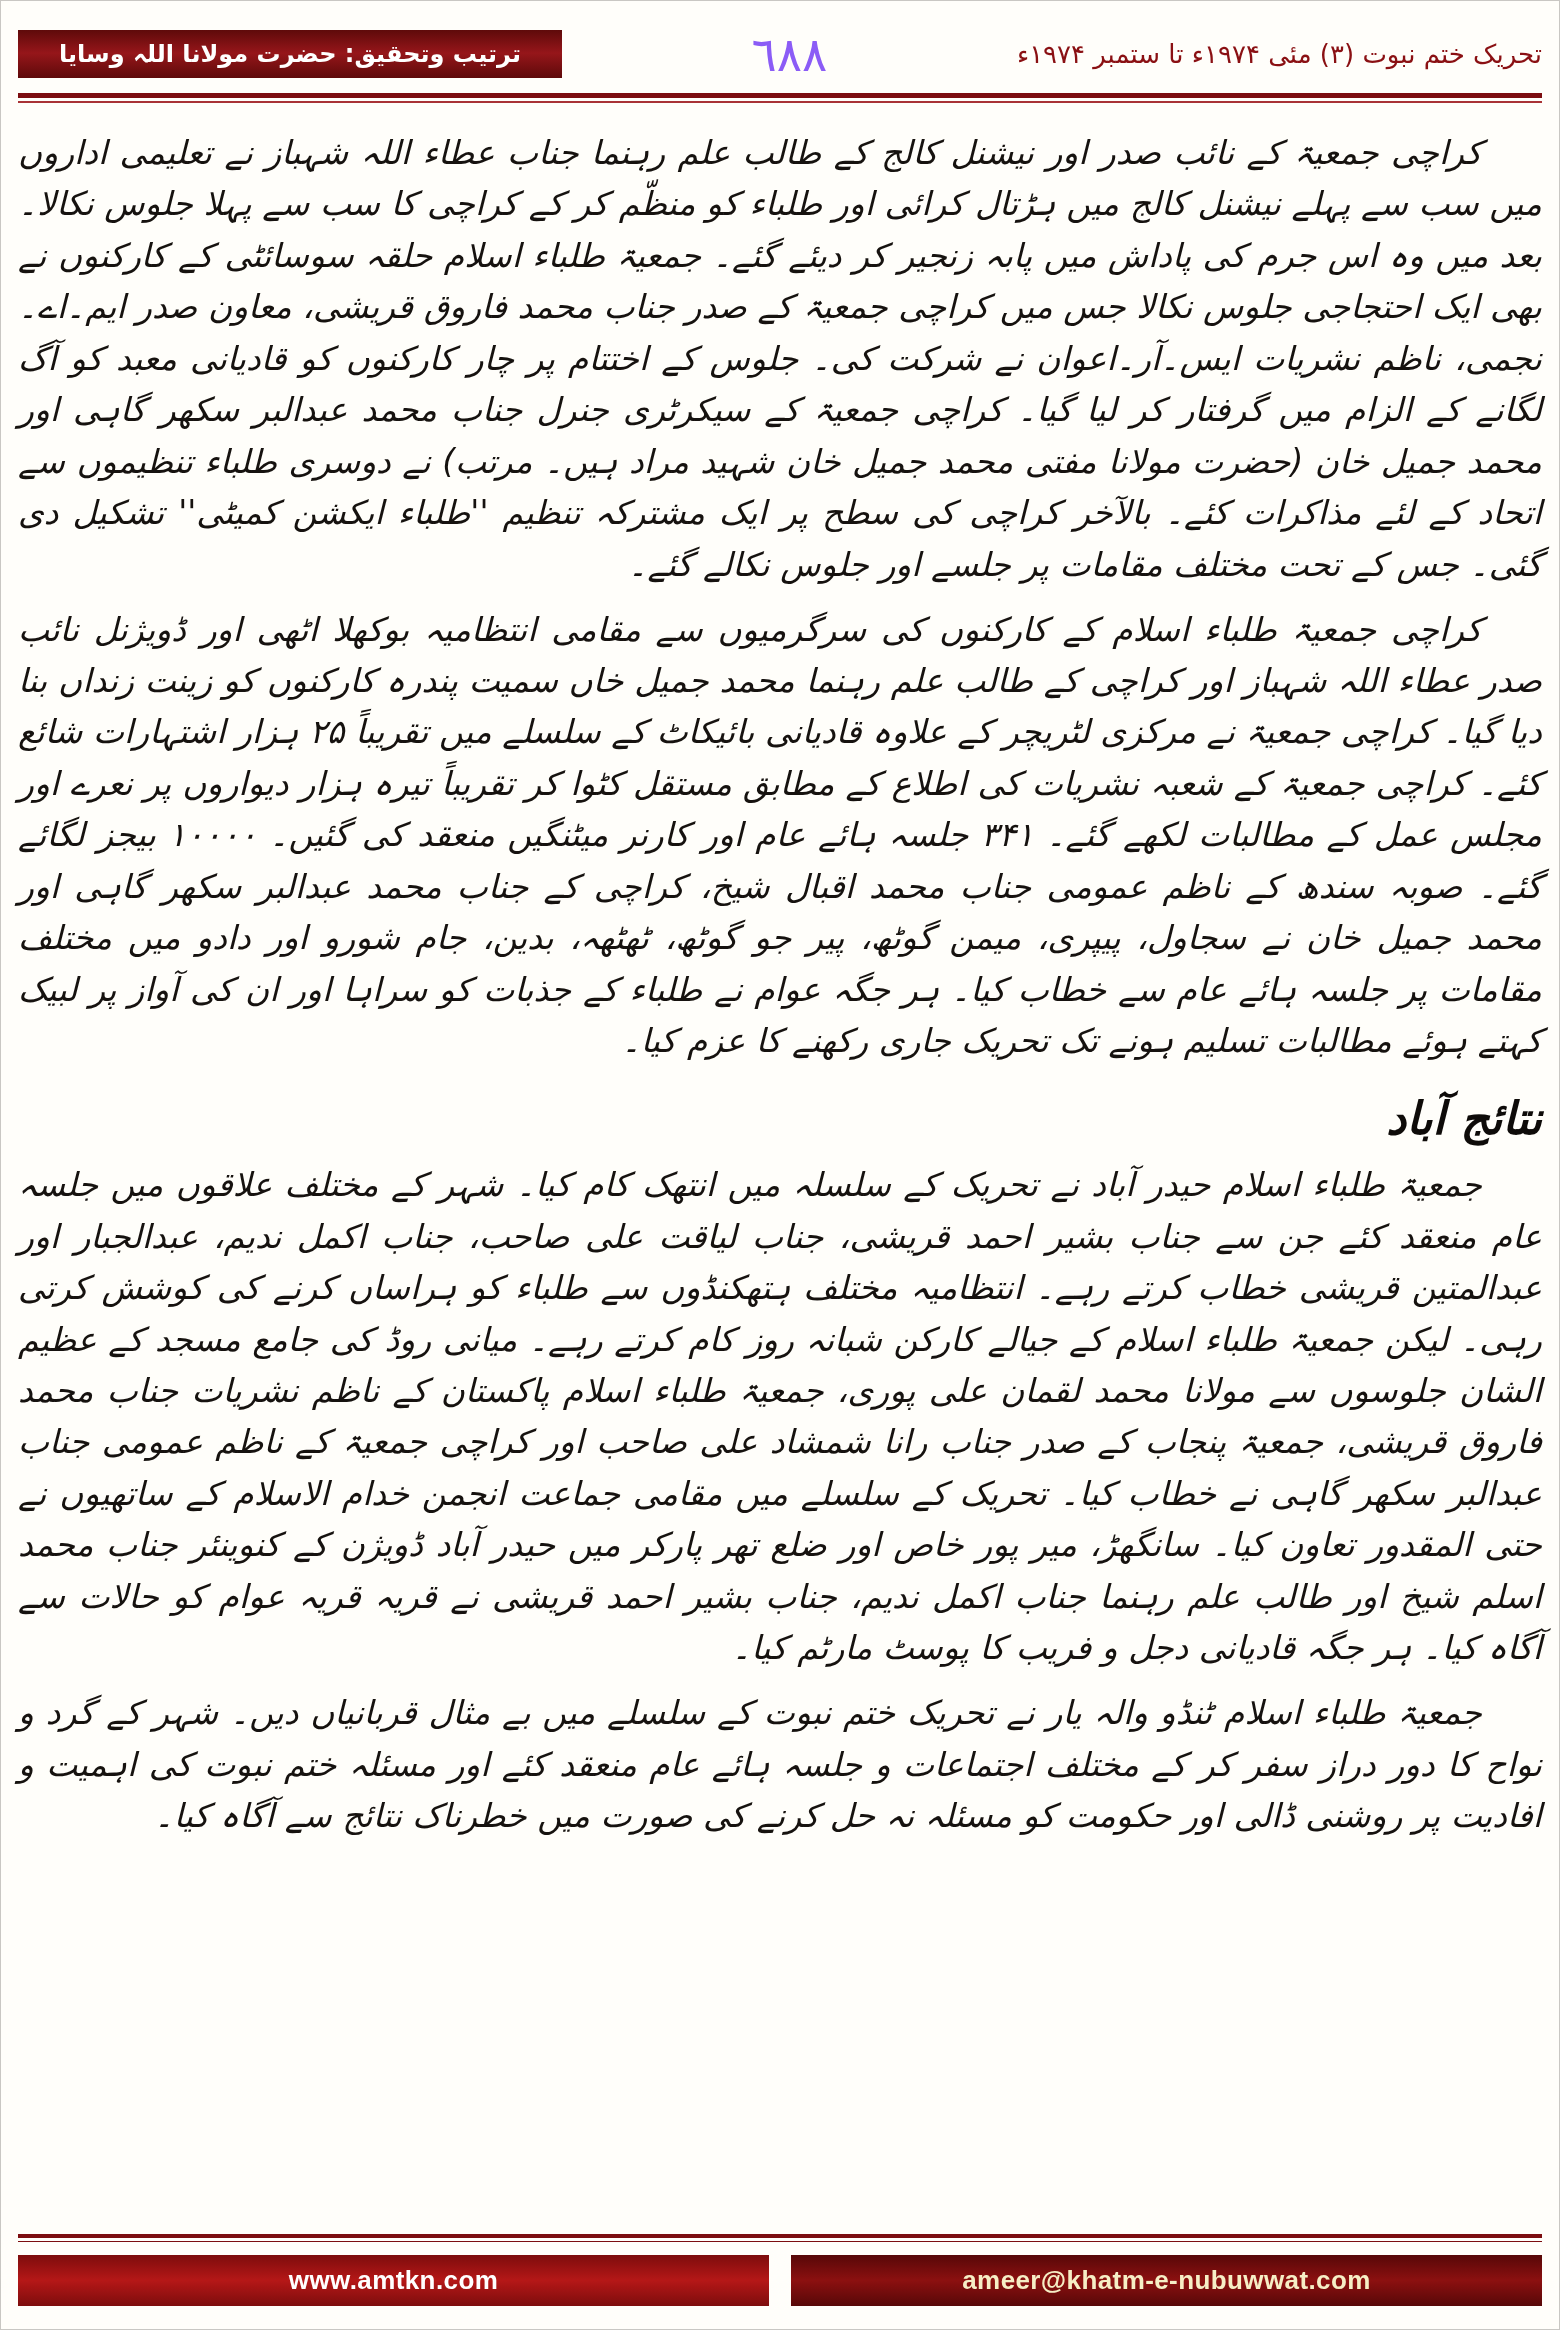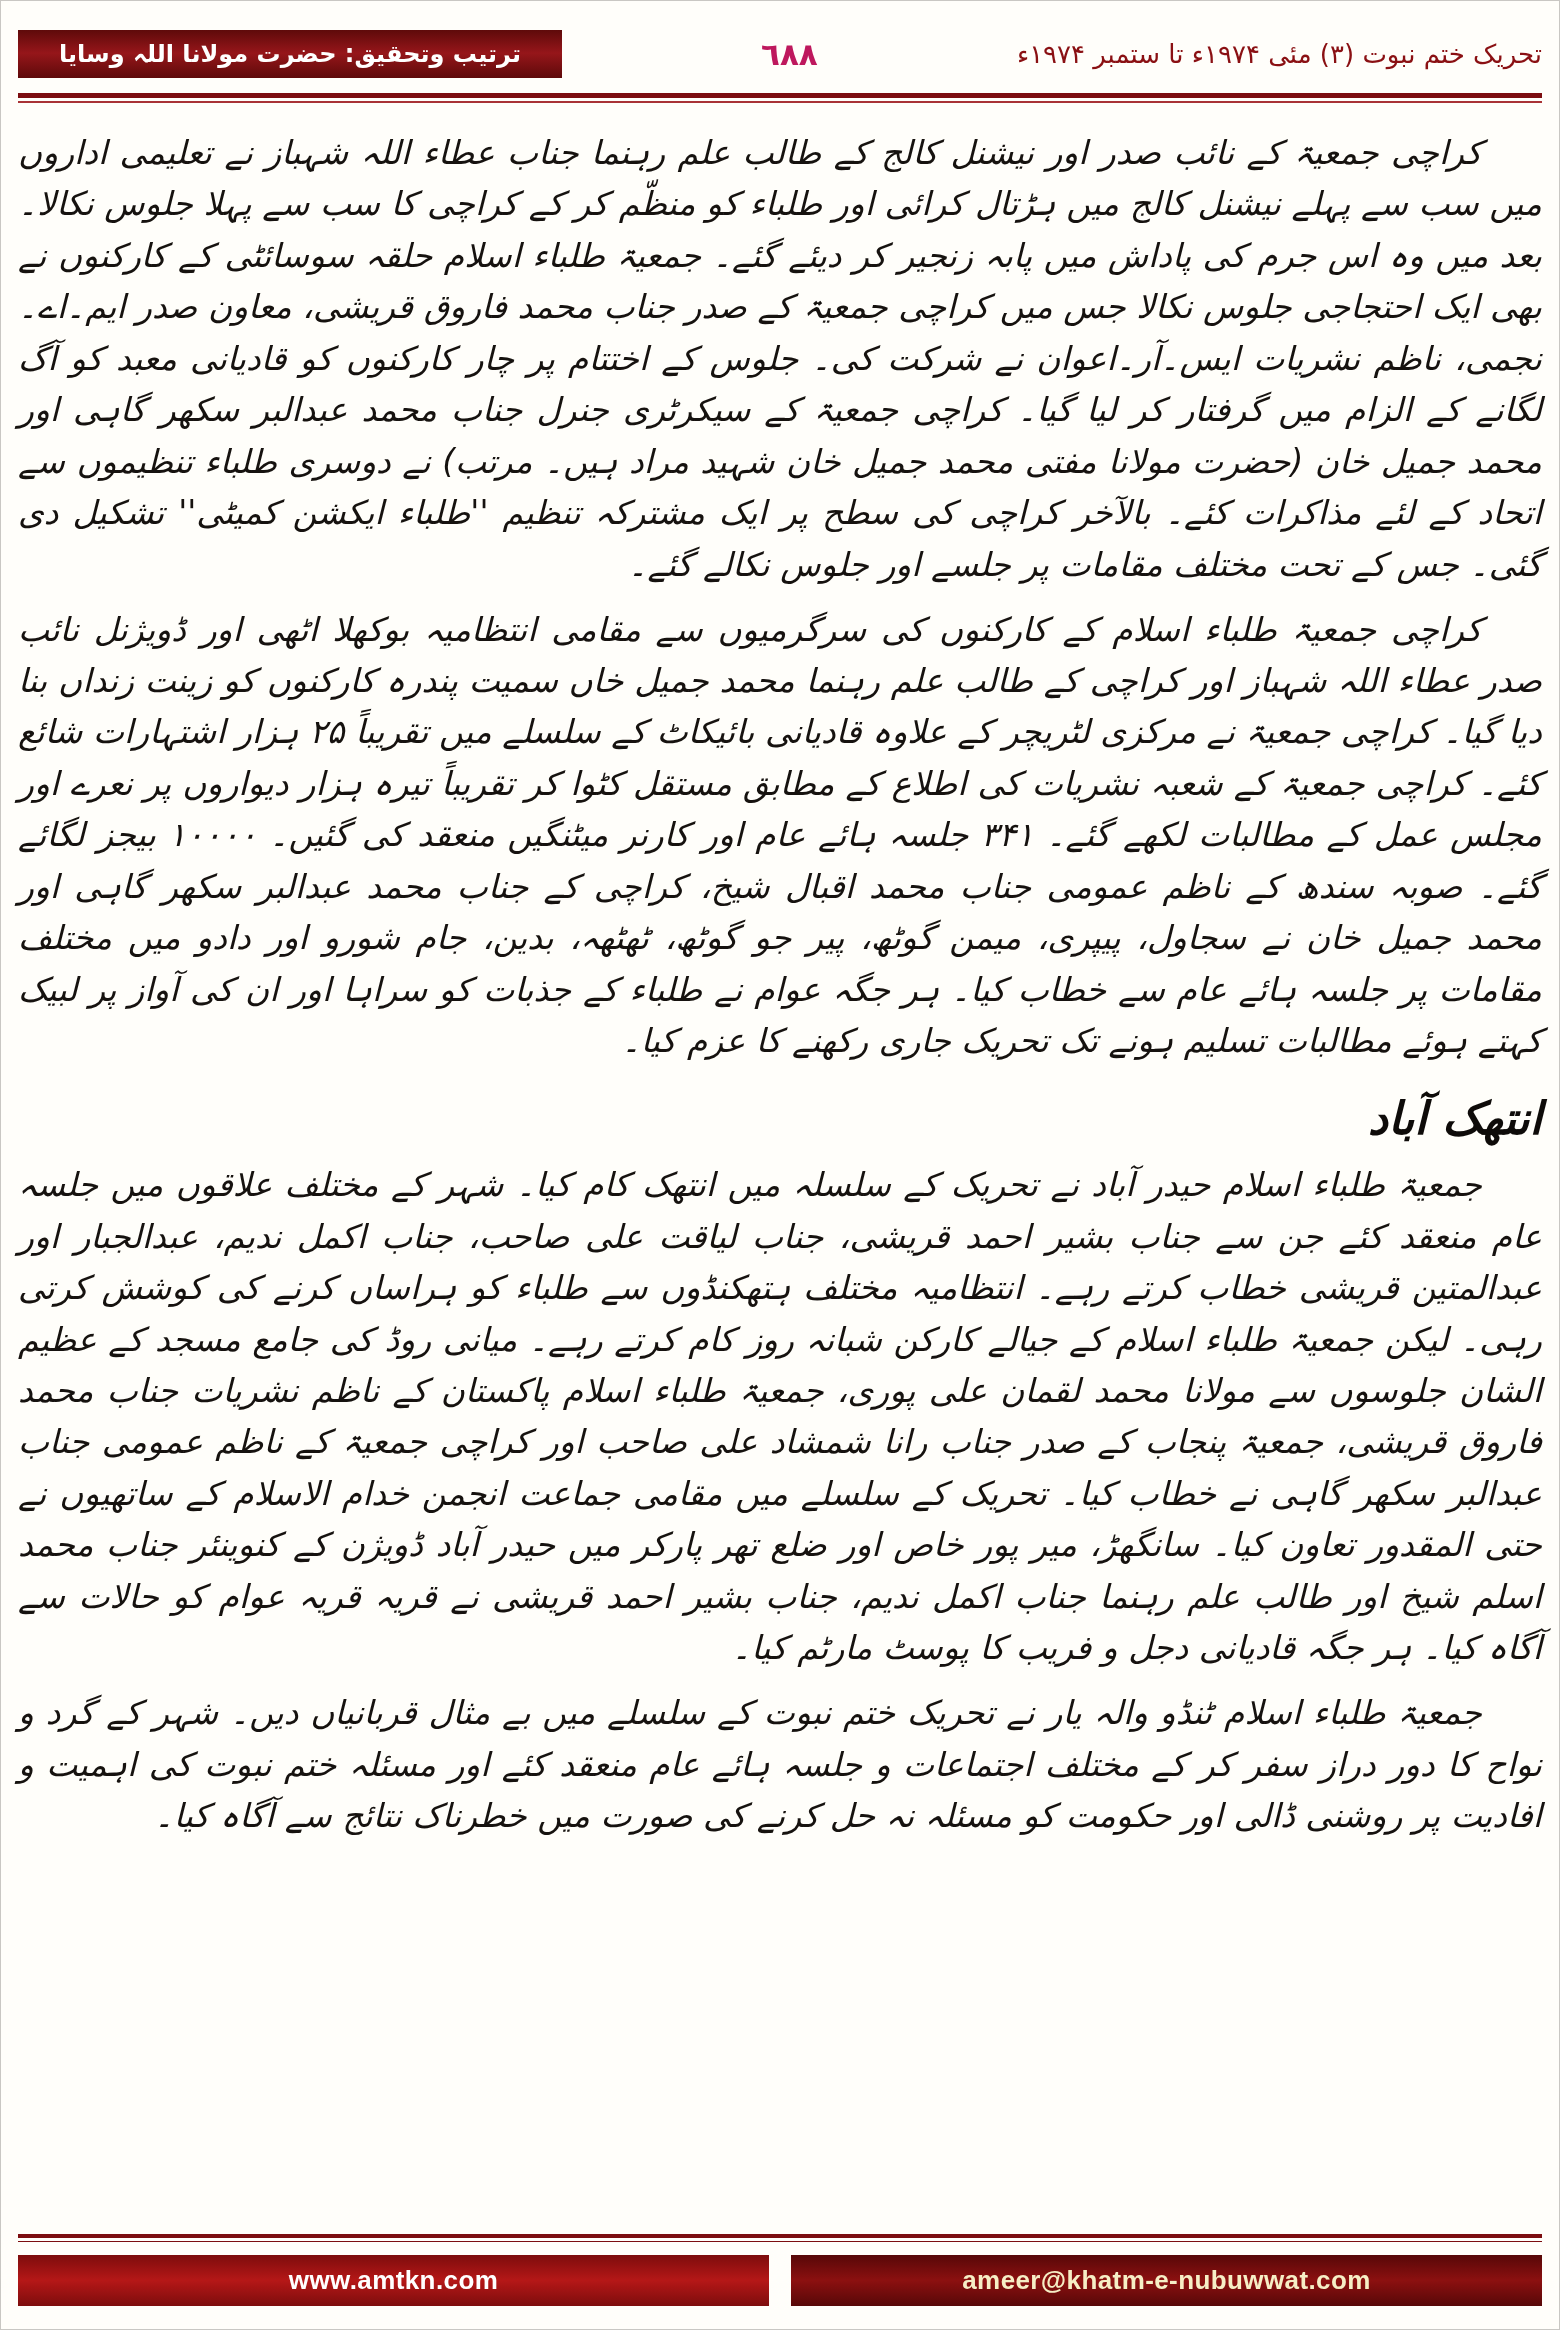--- a/index.html
+++ b/index.html
@@ -24,23 +24,23 @@
     align-items: center;
     min-height: 62px;
   }
   .header-title {
     color: #8a1013;
     font-weight: normal;
     font-size: 26px;
     white-space: nowrap;
   }
   .page-number {
-    font-size: 31px;
-    font-weight: bold;
-    color: #be185d;
+    font-size: 47px;
+    font-weight: normal;
+    color: #8b5cf6;
     line-height: 1;
     padding: 0 25px;
   }
   .credits-box {
     background: linear-gradient(180deg, #5e0a0a 0%, #96161a 48%, #5e0a0a 100%);
     color: #ffffff;
     font-weight: bold;
     font-size: 24px;
     padding: 10px 41px;
     white-space: nowrap;
@@ -116,21 +116,21 @@
     <div class="header-title">تحریک ختم نبوت (۳) مئی ۱۹۷۴ء تا ستمبر ۱۹۷۴ء</div>
     <div class="page-number">٦٨٨</div>
     <div class="credits-box">ترتیب وتحقیق: حضرت مولانا اللہ وسایا</div>
   </div>
 
   <div class="header-rule"></div>
 
   <div class="content">
     <p class="para">کراچی جمعیۃ کے نائب صدر اور نیشنل کالج کے طالب علم رہنما جناب عطاء اللہ شہباز نے تعلیمی اداروں میں سب سے پہلے نیشنل کالج میں ہڑتال کرائی اور طلباء کو منظّم کر کے کراچی کا سب سے پہلا جلوس نکالا۔ بعد میں وہ اس جرم کی پاداش میں پابہ زنجیر کر دیئے گئے۔ جمعیۃ طلباء اسلام حلقہ سوسائٹی کے کارکنوں نے بھی ایک احتجاجی جلوس نکالا جس میں کراچی جمعیۃ کے صدر جناب محمد فاروق قریشی، معاون صدر ایم۔اے۔نجمی، ناظم نشریات ایس۔آر۔اعوان نے شرکت کی۔ جلوس کے اختتام پر چار کارکنوں کو قادیانی معبد کو آگ لگانے کے الزام میں گرفتار کر لیا گیا۔ کراچی جمعیۃ کے سیکرٹری جنرل جناب محمد عبدالبر سکھر گاہی اور محمد جمیل خان (حضرت مولانا مفتی محمد جمیل خان شہید مراد ہیں۔ مرتب) نے دوسری طلباء تنظیموں سے اتحاد کے لئے مذاکرات کئے۔ بالآخر کراچی کی سطح پر ایک مشترکہ تنظیم ''طلباء ایکشن کمیٹی'' تشکیل دی گئی۔ جس کے تحت مختلف مقامات پر جلسے اور جلوس نکالے گئے۔</p>
     <p class="para">کراچی جمعیۃ طلباء اسلام کے کارکنوں کی سرگرمیوں سے مقامی انتظامیہ بوکھلا اٹھی اور ڈویژنل نائب صدر عطاء اللہ شہباز اور کراچی کے طالب علم رہنما محمد جمیل خاں سمیت پندرہ کارکنوں کو زینت زنداں بنا دیا گیا۔ کراچی جمعیۃ نے مرکزی لٹریچر کے علاوہ قادیانی بائیکاٹ کے سلسلے میں تقریباً ۲۵ ہزار اشتہارات شائع کئے۔ کراچی جمعیۃ کے شعبہ نشریات کی اطلاع کے مطابق مستقل کٹوا کر تقریباً تیرہ ہزار دیواروں پر نعرے اور مجلس عمل کے مطالبات لکھے گئے۔ ۳۴۱ جلسہ ہائے عام اور کارنر میٹنگیں منعقد کی گئیں۔ ۱۰۰۰۰ بیجز لگائے گئے۔ صوبہ سندھ کے ناظم عمومی جناب محمد اقبال شیخ، کراچی کے جناب محمد عبدالبر سکھر گاہی اور محمد جمیل خان نے سجاول، پیپری، میمن گوٹھ، پیر جو گوٹھ، ٹھٹھہ، بدین، جام شورو اور دادو میں مختلف مقامات پر جلسہ ہائے عام سے خطاب کیا۔ ہر جگہ عوام نے طلباء کے جذبات کو سراہا اور ان کی آواز پر لبیک کہتے ہوئے مطالبات تسلیم ہونے تک تحریک جاری رکھنے کا عزم کیا۔</p>
-    <h2 class="section-heading">انتھک آباد</h2>
+    <h2 class="section-heading">نتائج آباد</h2>
     <p class="para">جمعیۃ طلباء اسلام حیدر آباد نے تحریک کے سلسلہ میں انتھک کام کیا۔ شہر کے مختلف علاقوں میں جلسہ عام منعقد کئے جن سے جناب بشیر احمد قریشی، جناب لیاقت علی صاحب، جناب اکمل ندیم، عبدالجبار اور عبدالمتین قریشی خطاب کرتے رہے۔ انتظامیہ مختلف ہتھکنڈوں سے طلباء کو ہراساں کرنے کی کوشش کرتی رہی۔ لیکن جمعیۃ طلباء اسلام کے جیالے کارکن شبانہ روز کام کرتے رہے۔ میانی روڈ کی جامع مسجد کے عظیم الشان جلوسوں سے مولانا محمد لقمان علی پوری، جمعیۃ طلباء اسلام پاکستان کے ناظم نشریات جناب محمد فاروق قریشی، جمعیۃ پنجاب کے صدر جناب رانا شمشاد علی صاحب اور کراچی جمعیۃ کے ناظم عمومی جناب عبدالبر سکھر گاہی نے خطاب کیا۔ تحریک کے سلسلے میں مقامی جماعت انجمن خدام الاسلام کے ساتھیوں نے حتی المقدور تعاون کیا۔ سانگھڑ، میر پور خاص اور ضلع تھر پارکر میں حیدر آباد ڈویژن کے کنوینئر جناب محمد اسلم شیخ اور طالب علم رہنما جناب اکمل ندیم، جناب بشیر احمد قریشی نے قریہ قریہ عوام کو حالات سے آگاہ کیا۔ ہر جگہ قادیانی دجل و فریب کا پوسٹ مارٹم کیا۔</p>
     <p class="para">جمعیۃ طلباء اسلام ٹنڈو والہ یار نے تحریک ختم نبوت کے سلسلے میں بے مثال قربانیاں دیں۔ شہر کے گرد و نواح کا دور دراز سفر کر کے مختلف اجتماعات و جلسہ ہائے عام منعقد کئے اور مسئلہ ختم نبوت کی اہمیت و افادیت پر روشنی ڈالی اور حکومت کو مسئلہ نہ حل کرنے کی صورت میں خطرناک نتائج سے آگاہ کیا۔</p>
   </div>
 
   <div class="footer">
     <div class="footer-rule"></div>
     <div class="footer-bands">
       <div class="band band-outer">www.amtkn.com</div>
       <div class="band band-center">ameer@khatm-e-nubuwwat.com</div>
     </div>

